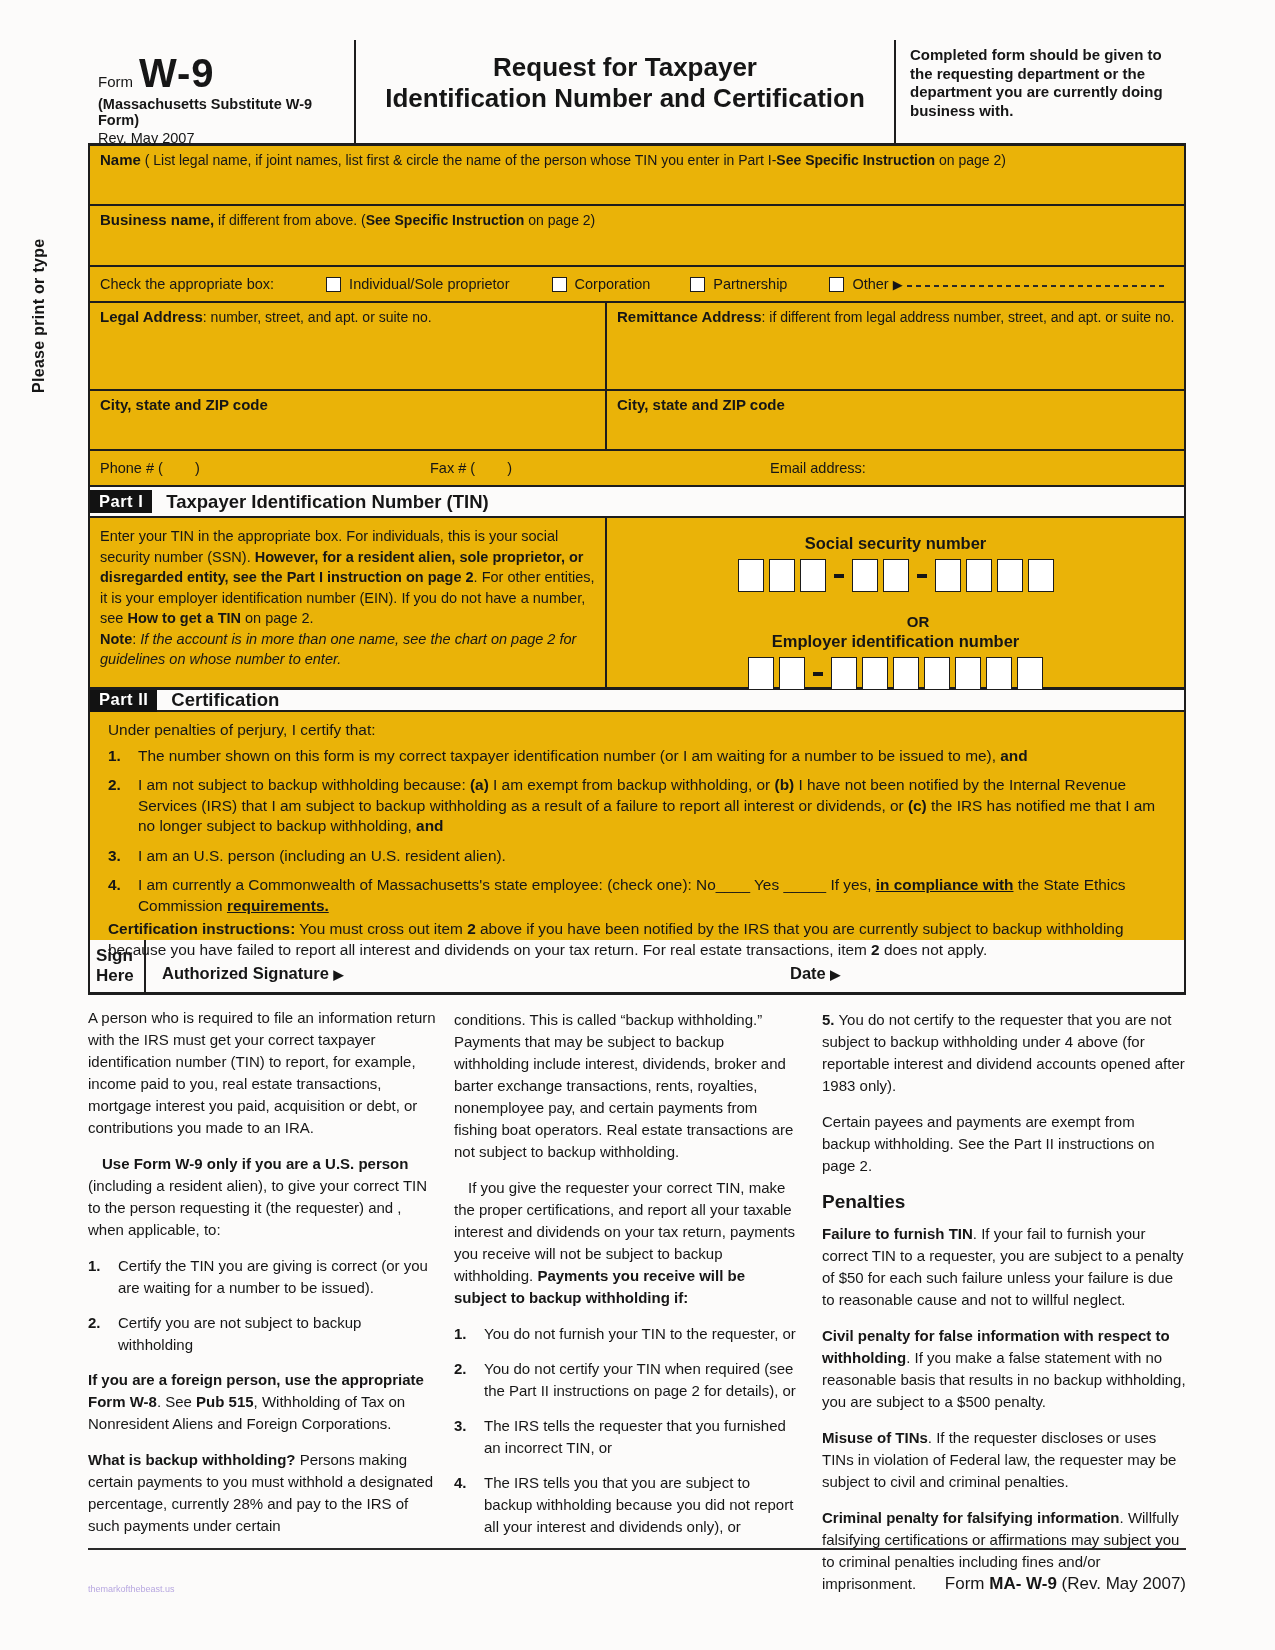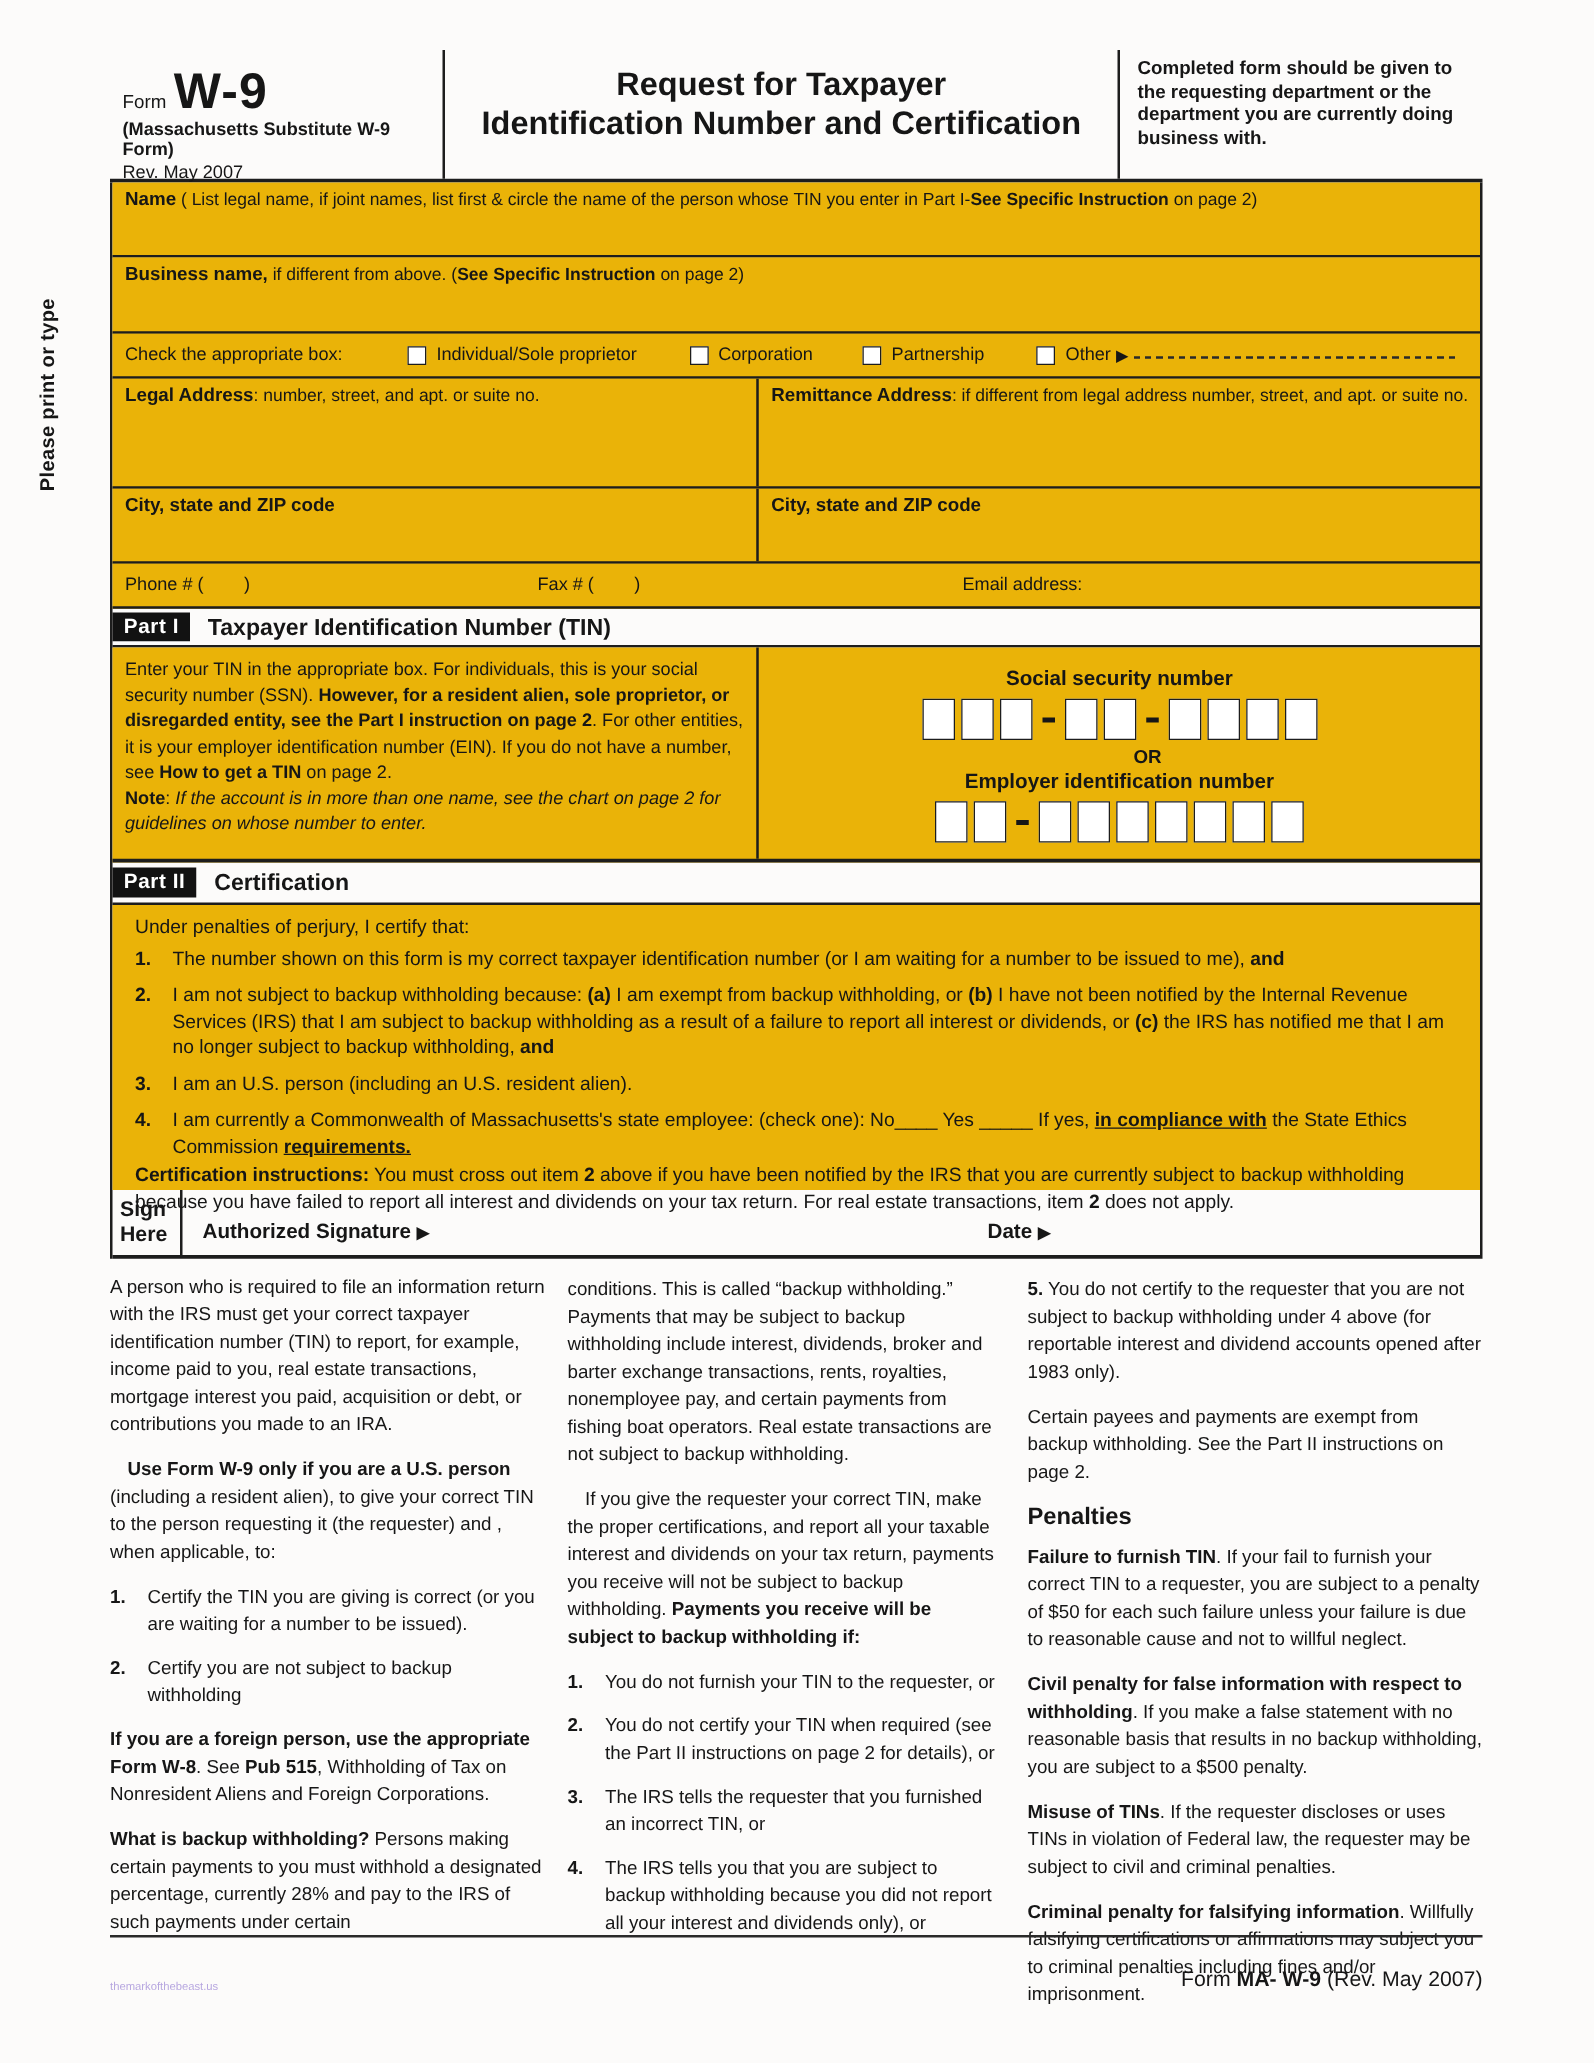--- a/index.html
+++ b/index.html
@@ -58,21 +58,21 @@
 
   
   .p1-body { display:flex; height:172px; }
   .p1-left { width:517px; border-right:2px solid #1d1d1d; padding:8px 10px 0 10px;
     font-size:14.5px; line-height:20.5px; }
   .p1-right { flex:1; text-align:center; padding-top:16px; }
   .tin-label { font-weight:bold; font-size:16.5px; }
   .boxrow { display:flex; justify-content:center; align-items:center; gap:5px; margin-top:6px; }
   .tbox { width:26px; height:33px; border:1.6px solid #1d1d1d; background:#fff; }
   .dash { width:10px; height:4px; background:#161616; margin:0 3px; }
-  .or { font-weight:bold; font-size:15px; margin-top:5px;padding-left:45px; }
+  .or { font-weight:bold; font-size:15px; margin-top:21px;padding-left:45px; }
   .ein-wrap { margin-top:2px; }
 
   
   .p2-body { padding:8px 22px 0 18px; font-size:15.4px; line-height:20.5px; }
   .p2-intro { margin-bottom:5px; }
   .cert-item { display:flex; margin-bottom:9px; }
   .cert-item .num { width:30px; font-weight:bold; flex:none; }
   .cert-item .txt { flex:1; }
   .bu { font-weight:bold; text-decoration:underline; }
   .certinstr { margin-top:1px; }
@@ -225,21 +225,21 @@
               <span class="tbox"></span>
               <span class="tbox"></span>
               <span class="tbox"></span>
               <span class="tbox"></span>
               <span class="tbox"></span>
               <span class="tbox"></span>
           </div>
         </div>
       </div>
 
-      <div class="part-bar" style="height:34px;text-align:center;">
+      <div class="part-bar" style="height:22px;text-align:center;">
         <span class="part-tag">Part II</span>
         <span class="part-title">Certification</span>
       </div>
 
       <div class="row p2-body" style="height:228px; border-bottom:none;">
         <div class="p2-intro">Under penalties of perjury, I certify that:</div>
 
         <div class="cert-item">
           <span class="num">1.</span>
           <span class="txt"><span>The number shown on this form is my correct taxpayer identification number (or I am waiting for a number to be issued to me), </span><b>and</b></span>

